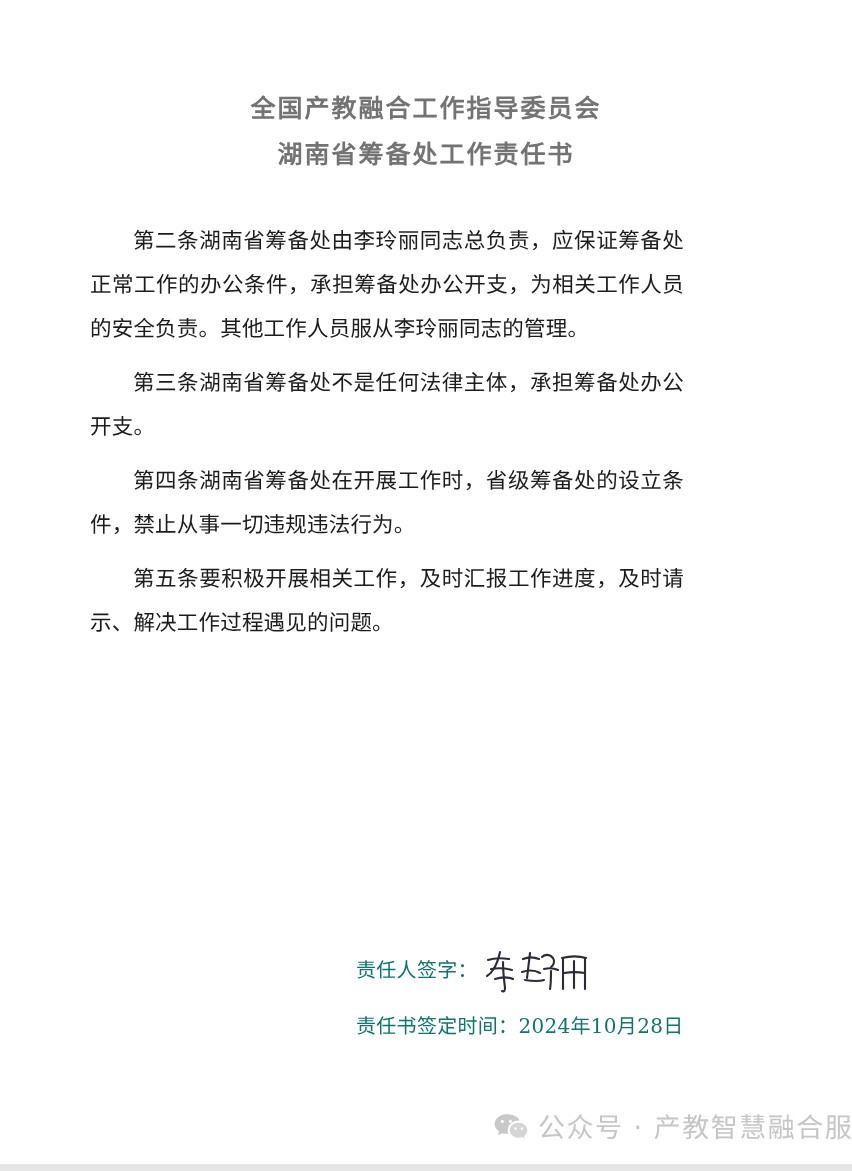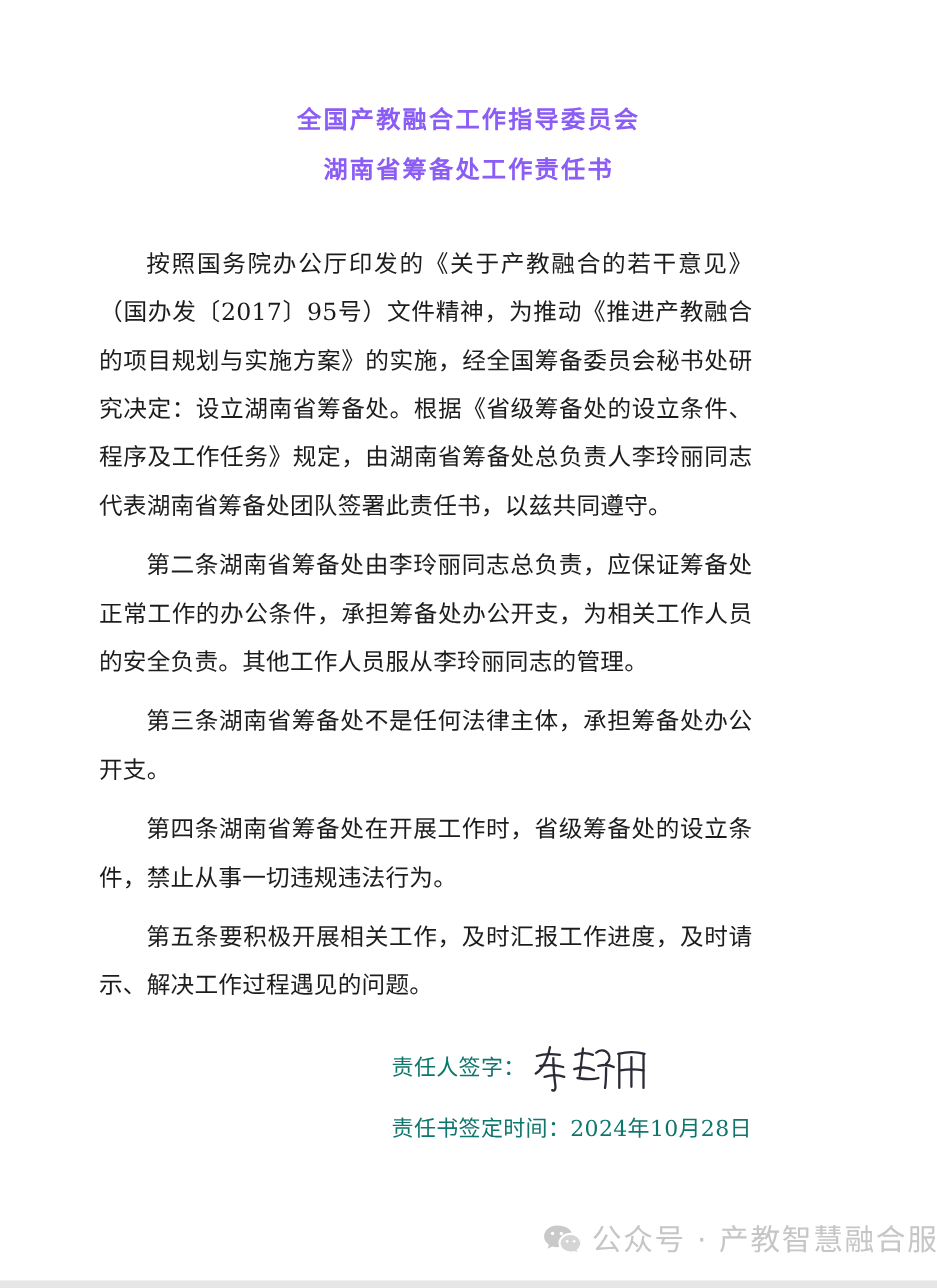--- a/index.html
+++ b/index.html
@@ -24,25 +24,25 @@
   
   .doc-title {
     position: absolute;
     top: 86px;
     left: 0;
     width: 852px;
     text-align: center;
   }
   .doc-title .title-line {
     display: block;
-    font-size: 22px;
+    font-size: 25px;
     line-height: 46px;
     letter-spacing: 2px;
     font-weight: 700;
-    color: #8b5cf6;
+    color: #737373;
     white-space: nowrap;
   }
 
   
   .doc-body {
     position: absolute;
     top: 219px;
     left: 90px;
     width: 594px;
   }
@@ -127,21 +127,20 @@
 <body>
 
 <div class="page">
 
   <div class="doc-title">
     <span class="title-line">全国产教融合工作指导委员会</span>
     <span class="title-line">湖南省筹备处工作责任书</span>
   </div>
 
   <div class="doc-body">
-    <p class="doc-para">按照国务院办公厅印发的《关于产教融合的若干意见》（国办发〔2017〕95号）文件精神，为推动《推进产教融合的项目规划与实施方案》的实施，经全国筹备委员会秘书处研究决定：设立湖南省筹备处。根据《省级筹备处的设立条件、程序及工作任务》规定，由湖南省筹备处总负责人李玲丽同志代表湖南省筹备处团队签署此责任书，以兹共同遵守。</p>
     <p class="doc-para">第二条湖南省筹备处由李玲丽同志总负责，应保证筹备处正常工作的办公条件，承担筹备处办公开支，为相关工作人员的安全负责。其他工作人员服从李玲丽同志的管理。</p>
     <p class="doc-para">第三条湖南省筹备处不是任何法律主体，承担筹备处办公开支。</p>
     <p class="doc-para">第四条湖南省筹备处在开展工作时，省级筹备处的设立条件，禁止从事一切违规违法行为。</p>
     <p class="doc-para">第五条要积极开展相关工作，及时汇报工作进度，及时请示、解决工作过程遇见的问题。</p>
   </div>
 
   <div class="sign-block">
     <div class="sign-row">
       <span>责任人签字：</span>
       <span class="signature-mark" title="李玲丽">

